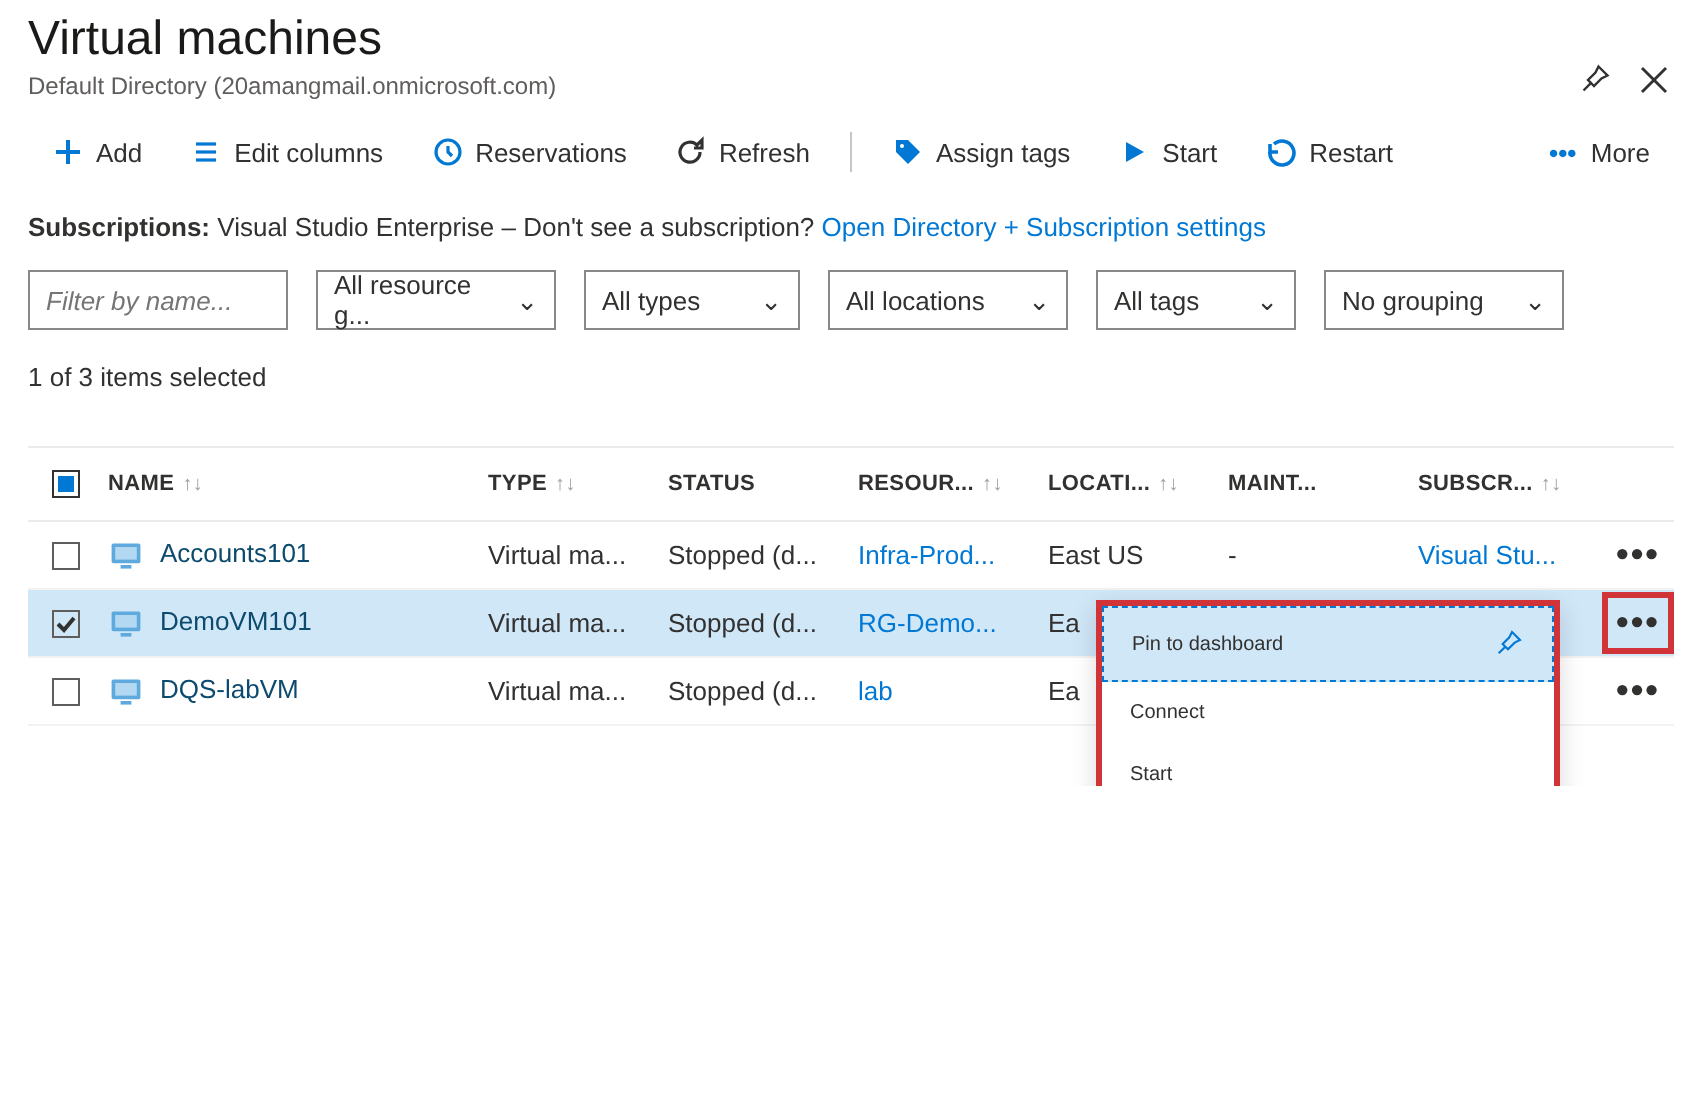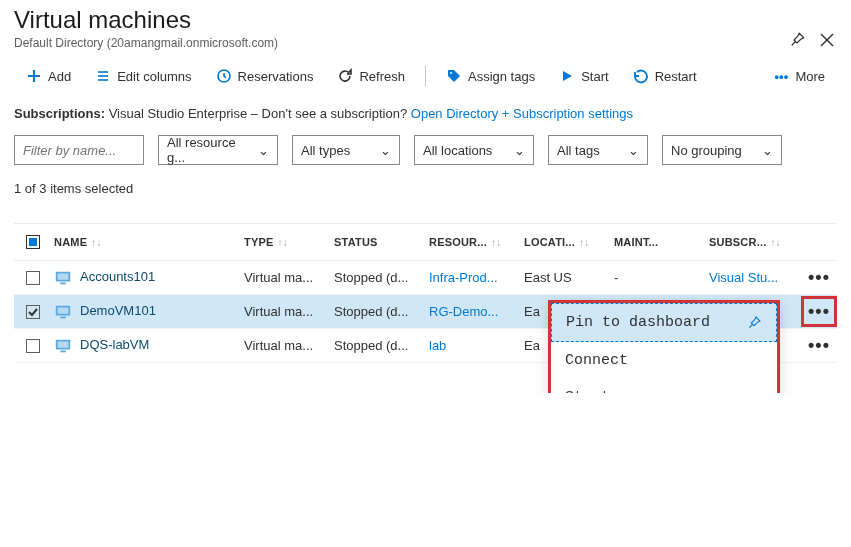--- a/index.html
+++ b/index.html
@@ -34,21 +34,21 @@
   .chk { width: 14px; height: 14px; border: 1px solid #605e5c; margin-left: 12px; display: flex; align-items: center; justify-content: center; }
   .namecell { display: flex; align-items: flex-start; gap: 8px; color: #0c4a6e; cursor: pointer; font-size: 13px; }
   .vm-icon { width: 18px; height: 18px; }
   .td { font-size: 13px; white-space: nowrap; overflow: hidden; text-overflow: ellipsis; }
   .td.link { color: #0078d4; }
   .more-cell { display: flex; align-items: center; justify-content: center; cursor: pointer; }
   .more-dots { font-size: 18px; font-weight: bold; letter-spacing: 1px; color: #323130; }
   .red-box { border: 3px solid #d13438; padding: 2px 4px; }
   .context-menu { position: absolute; top: 300px; left: 548px; width: 232px; background: #fff; border: 1px solid #ccc; box-shadow: 0 4px 12px rgba(0,0,0,.15); }
   .context-menu.red-outer { border: 3px solid #d13438; padding: 0; }
-  .cm-item { padding: 10px 14px; font-size: 15px; cursor: pointer; display: flex; align-items: center; justify-content: space-between; font-family: Liberation Mono, monospace; }
+  .cm-item { padding: 10px 14px; font-size: 10px; cursor: pointer; display: flex; align-items: center; justify-content: space-between; }
   .cm-item.highlight { background: #d0e7f8; border: 1px dashed #0078d4; }
   .cm-item.disabled { color: #a19f9d; cursor: default; }
   svg { display: block; }
 </style>
 </head>
 <body>
 <div class="page">
 
 <div class="header-row">
   <div>

